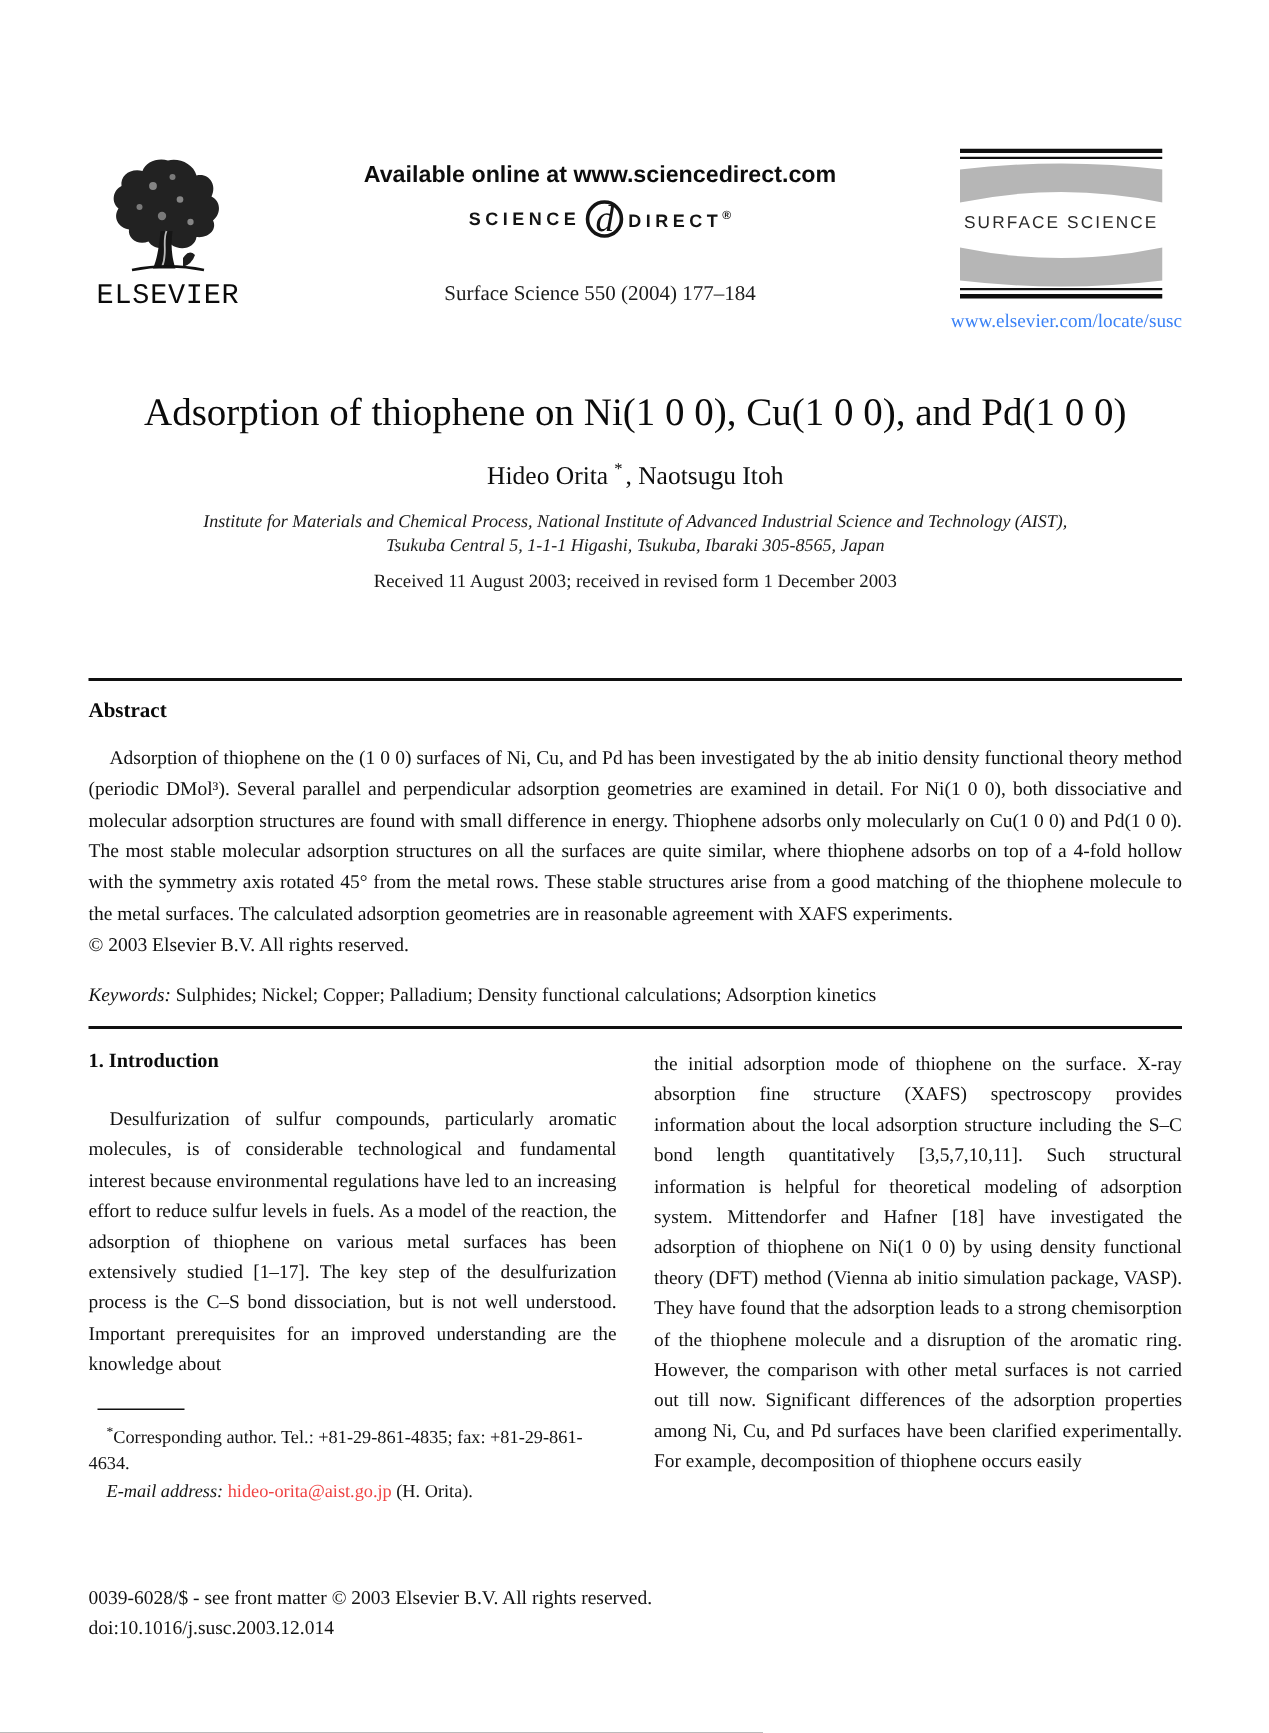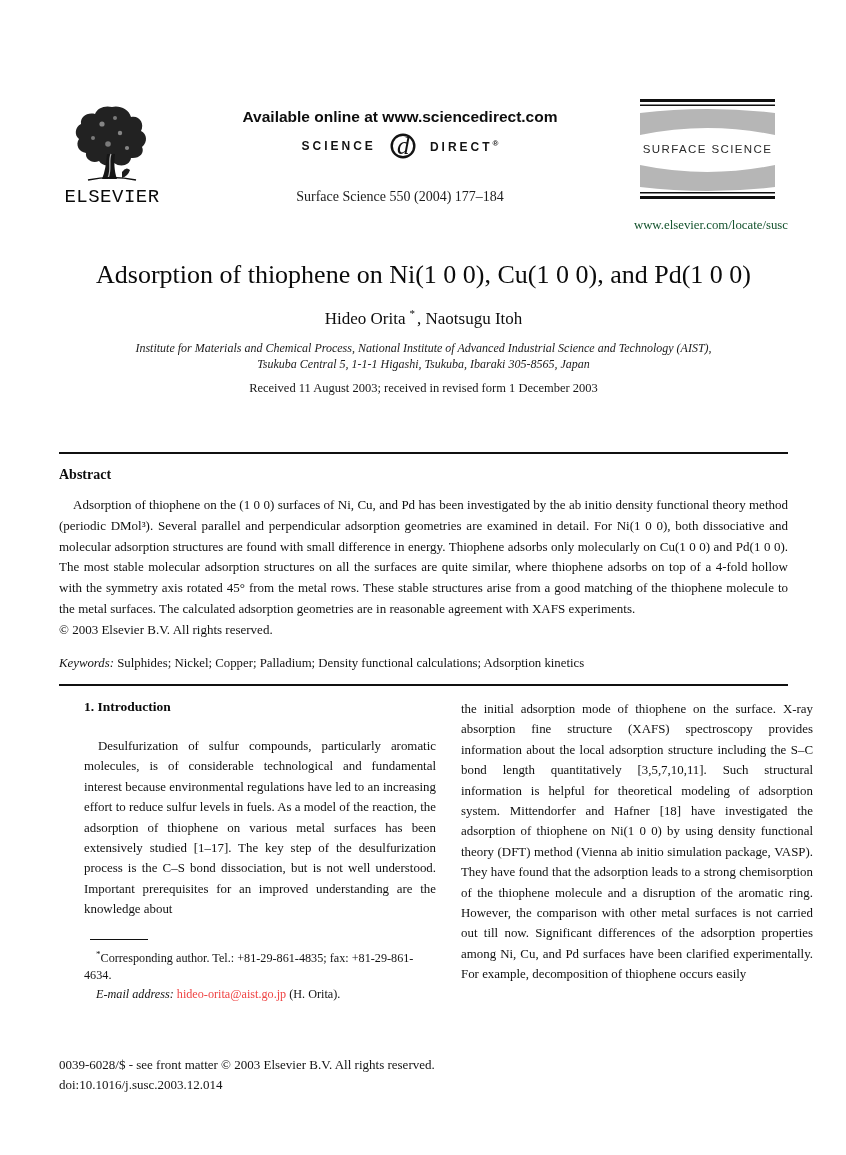--- a/index.html
+++ b/index.html
@@ -9,48 +9,48 @@
     background:#fff; color:#111;
     font-family:"Liberation Serif", serif;
     overflow:hidden;
   }
   
   .logo-block { position:absolute; left:62px; top:104px; width:100px; text-align:center; }
   .tree-svg { display:block; margin:0 auto; }
   .elsevier-name { font-family:Liberation Mono, monospace; font-size:19px; letter-spacing:0.5px; color:#0a0a0a; margin-top:2px; }
   .center-block { position:absolute; left:0; top:108px; width:800px; text-align:center; }
   .avail { font-family:"Liberation Sans", sans-serif; font-weight:700; font-size:15.5px; color:#0d0d0d; }
-  .sd-row { margin-top:3px; display:flex; align-items:center; justify-content:center; gap:12px; height:34px; }
+  .sd-row { margin-top:3px; display:flex; align-items:center; justify-content:center; gap:1px; height:34px; }
   .sd-word { font-family:"Liberation Sans", sans-serif; font-weight:700; font-size:12px; letter-spacing:3px; color:#141414; }
   .sd-reg { font-size:8px; vertical-align:super; letter-spacing:0; }
   .citation { margin-top:26px; font-size:14px; color:#1c1c1c; }
   .journal-box { position:absolute; left:640px; top:99px; width:135px; }
   .jb-banner-text {
     position:absolute; left:0; top:44px; width:135px; text-align:center;
     font-family:"Liberation Sans", sans-serif; font-size:11.5px; letter-spacing:1.4px; color:#2a2a2a;
   }
-  .journal-url { position:absolute; right:58px; top:218px; font-size:12.8px; color:#14532d; }
+  .journal-url { position:absolute; right:58px; top:207px; font-size:12.8px; color:#3b82f6; }
   
   .head-block { position:absolute; left:59px; top:256px; width:729px; text-align:center; }
   .title { font-size:26px; line-height:38px; color:#0b0b0b; font-weight:400; }
   .authors { margin-top:13px; font-size:17px; color:#0d0d0d; }
   .authors sup { font-size:11px; margin:0 2px 0 4px; }
   .affiliation { margin-top:11px; font-style:italic; font-size:12px; line-height:16px; color:#1a1a1a; }
   .received { margin-top:9px; font-size:12.5px; color:#161616; }
   
   .abstract-block { position:absolute; left:59px; top:452px; width:729px; }
   .rule { height:2px; background:#101010; }
   .abstract-heading { margin-top:13px; font-weight:700; font-size:14px; color:#0c0c0c; }
   .abstract-body { margin-top:12px; font-size:13px; line-height:20.8px; text-align:justify; text-indent:14px; color:#101010; }
   .abstract-copy { font-size:13px; line-height:20.8px; color:#101010; }
   .keywords-line { margin-top:15px; font-size:12.8px; color:#121212; }
   .keywords-line .kw-label { font-style:italic; }
   .rule2 { margin-top:13px; }
   
-  .columns { position:absolute; left:59px; top:699px; width:729px; display:flex; gap:25px;margin-left:25px; }
+  .columns { position:absolute; left:59px; top:699px; width:729px; display:flex; gap:25px; }
   .col { width:352px; }
   .sec-heading { font-weight:700; font-size:13.5px; color:#0c0c0c; }
   .body-par { font-size:12.9px; line-height:20.4px; text-align:justify; color:#101010; }
   .col-left .body-par { margin-top:21px; text-indent:14px; }
   
   .footnote { margin-top:19px; }
   .footnote-rule { width:58px; height:1.3px; background:#101010; margin-left:6px; }
   .footnote p { font-size:12.2px; line-height:17px; color:#131313; }
   .fn-text { margin-top:6px; text-indent:12px; }
   .fn-text sup { font-size:9px; }

